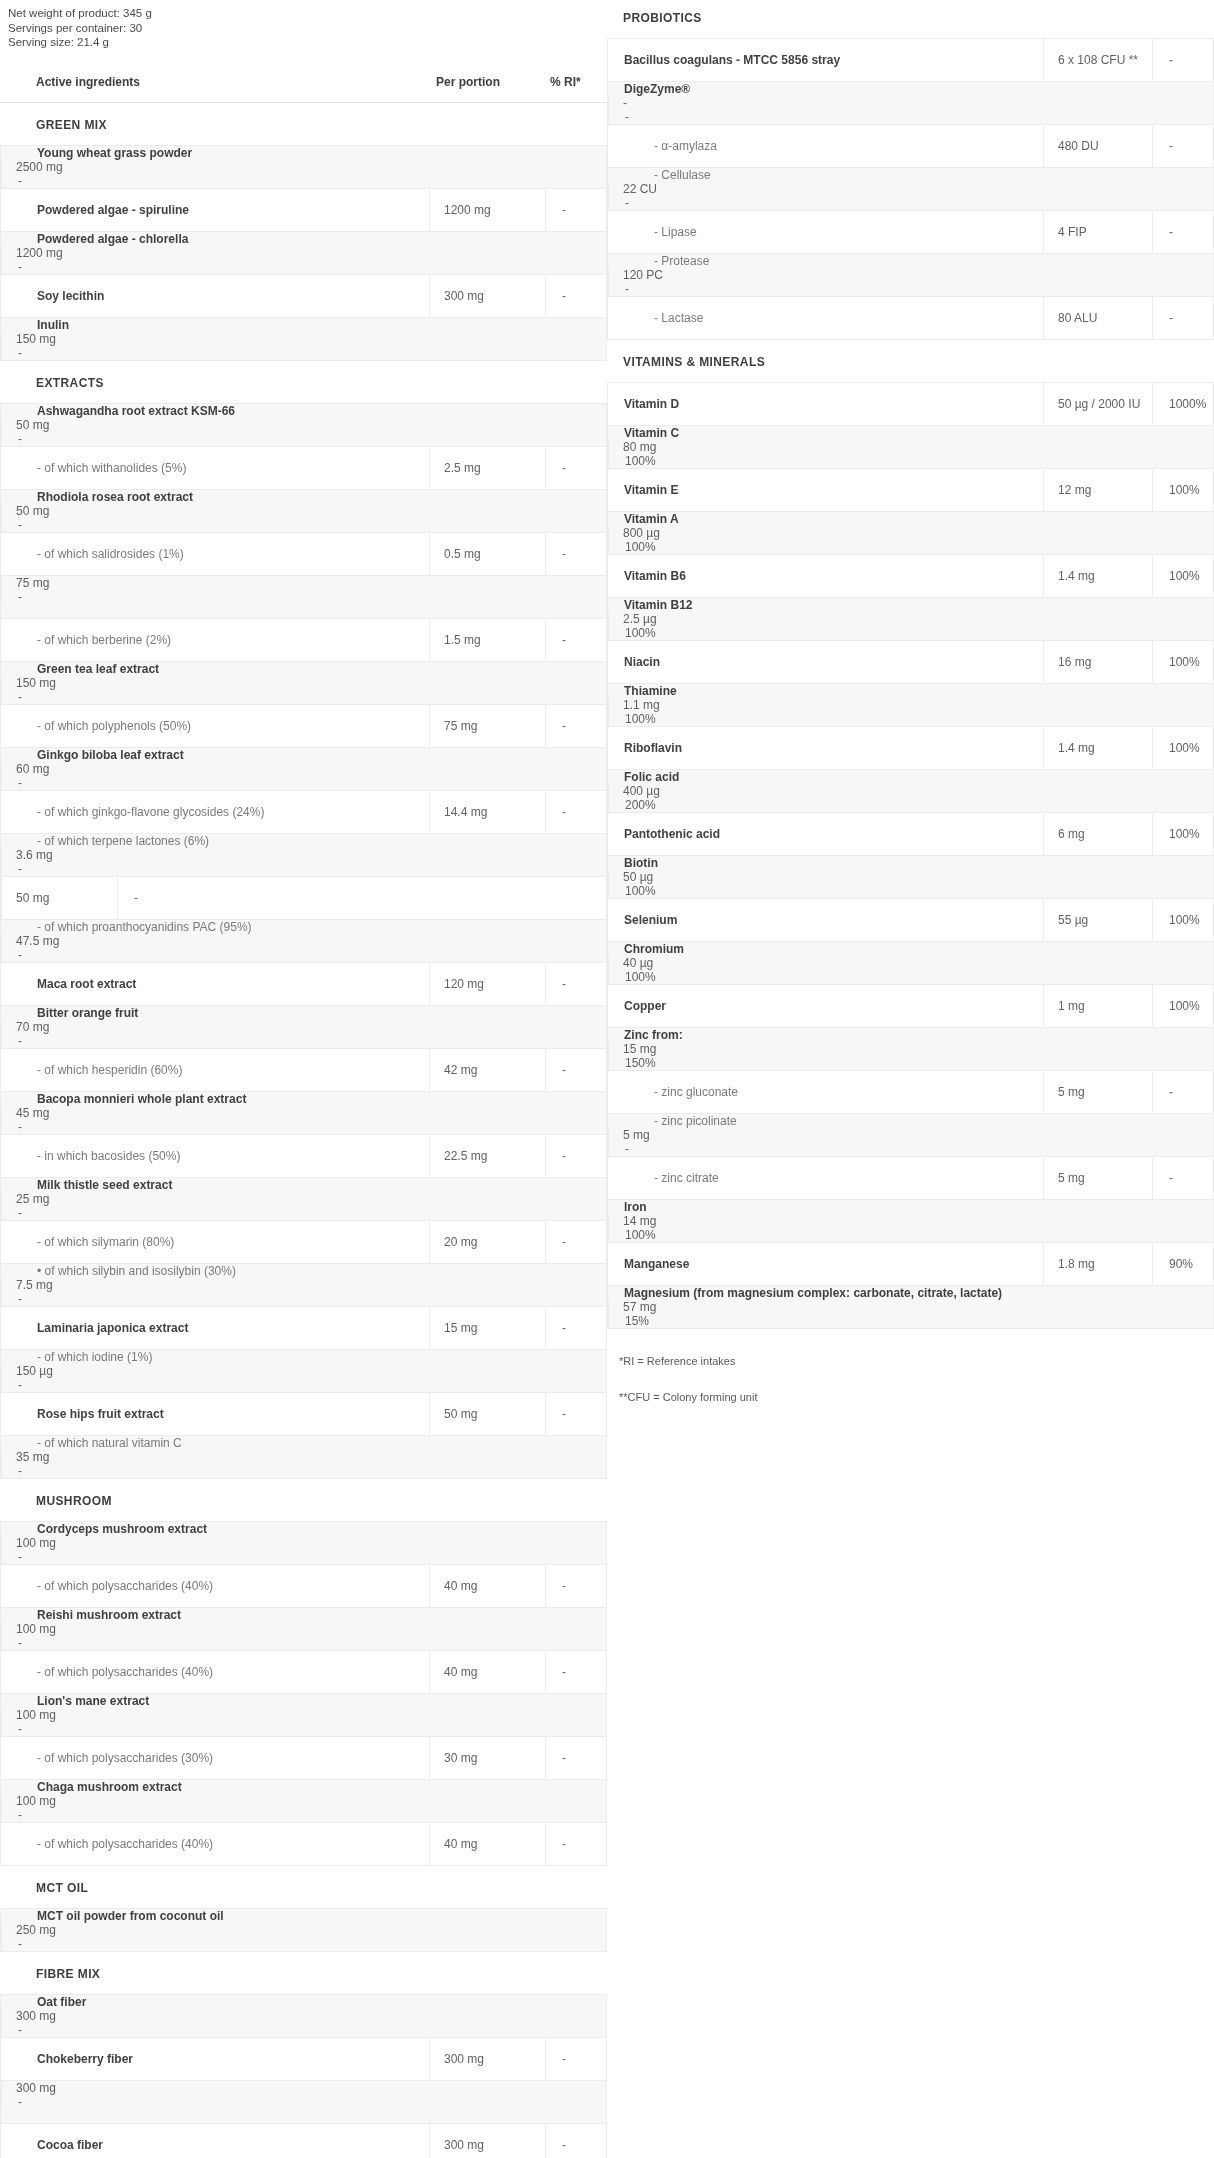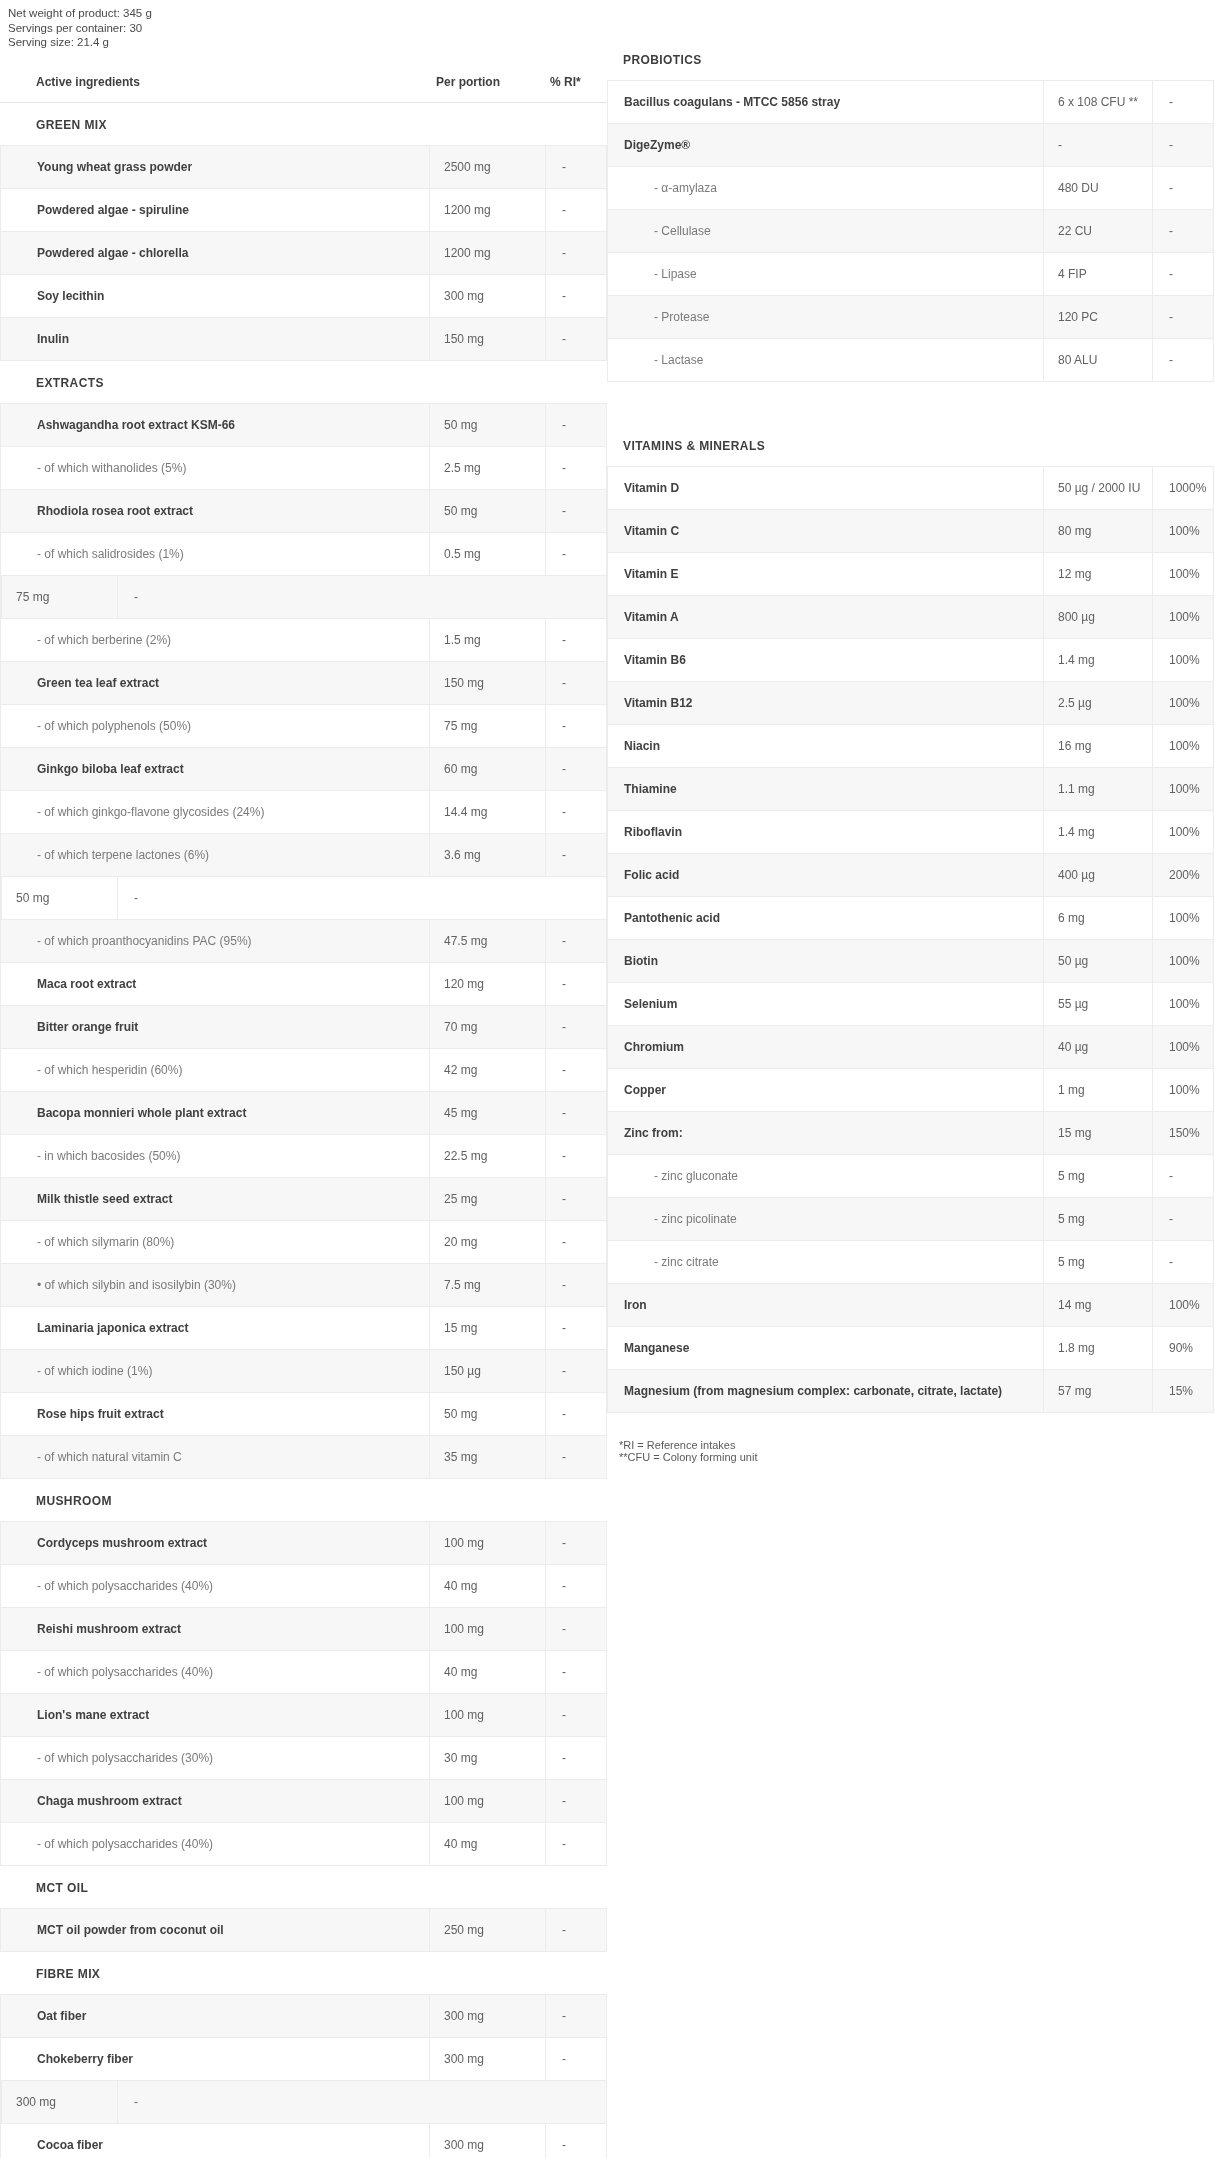--- a/index.html
+++ b/index.html
@@ -13,41 +13,41 @@
   
   .product-info{padding:6px 0 0 8px;font-size:11.5px;line-height:14.5px;color:#4a4a4a;}
   .table-header{display:flex;margin-top:12px;height:40px;align-items:center;font-weight:bold;font-size:12px;color:#3e3e3e;}
   .table-header .h-name{flex:1;padding-left:36px;}
   .table-header .h-value{width:116px;box-sizing:border-box;padding-left:6px;}
   .table-header .h-ri{width:61px;box-sizing:border-box;padding-left:4px;}
   .divider{border-bottom:1px solid #e3e3e3;}
 
   
   .section-title{font-weight:bold;font-size:12px;letter-spacing:.4px;color:#3e3e3e;padding:15px 0 13px 36px;}
-  .col-right .section-title{padding-left:16px;margin-top:42px;}
+  .col-right .section-title{padding-left:16px;}
   #right-sections > .section-title:first-child{padding-top:11px;}
 
   
   .sec-table{border:1px solid #ececec;border-bottom:none;}
   .row{display:flex;height:42px;align-items:stretch;border-bottom:1px solid #ececec;font-size:12px;background:#ffffff;}
-  .row.alt{background:#f7f7f7;}
+  .row.alt{background:#f7f7f7;flex-direction:column;}
   .cell{display:flex;align-items:center;box-sizing:border-box;}
   .cell.name{flex:1;padding-left:36px;font-weight:bold;color:#414141;padding-right:10px;}
   .row.sub .cell.name{font-weight:normal;color:#7a7a7a;}
   .cell.value{width:116px;border-left:1px solid #ececec;padding-left:14px;color:#616161;font-weight:normal;}
   .cell.ri{width:61px;border-left:1px solid #ececec;padding-left:16px;color:#616161;}
 
   
   .col-right .cell.name{padding-left:16px;}
   .col-right .row.sub .cell.name{padding-left:46px;}
   .col-right .cell.value{width:109px;}
   .col-right .cell.ri{width:61px;}
 
   
-  .footnotes{margin-top:26px;padding-left:12px;font-size:11px;color:#5a5a5a;display:flex;flex-direction:column;}
+  .footnotes{margin-top:26px;padding-left:12px;font-size:11px;color:#5a5a5a;display:flex;flex-direction:column;gap:24px;}
 </style>
 </head>
 <body>
 
 <div class="page">
 
   <div class="col col-left">
     <div class="product-info">
       <div>Net weight of product: 345 g</div>
       <div>Servings per container: 30</div>

